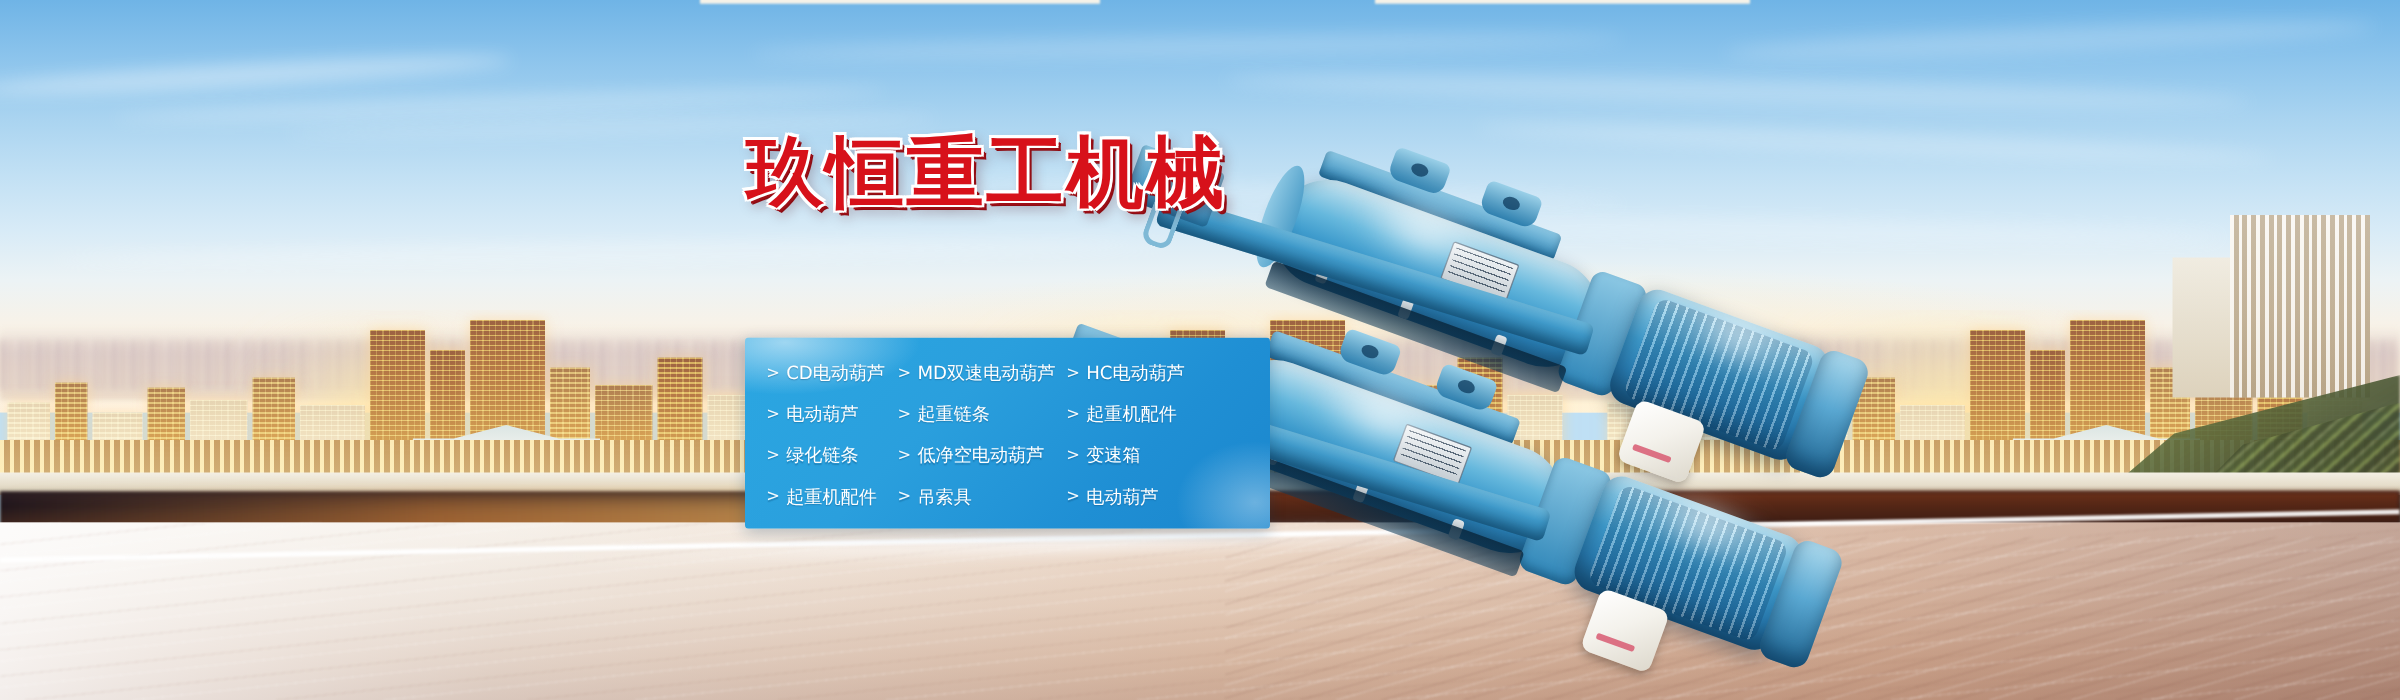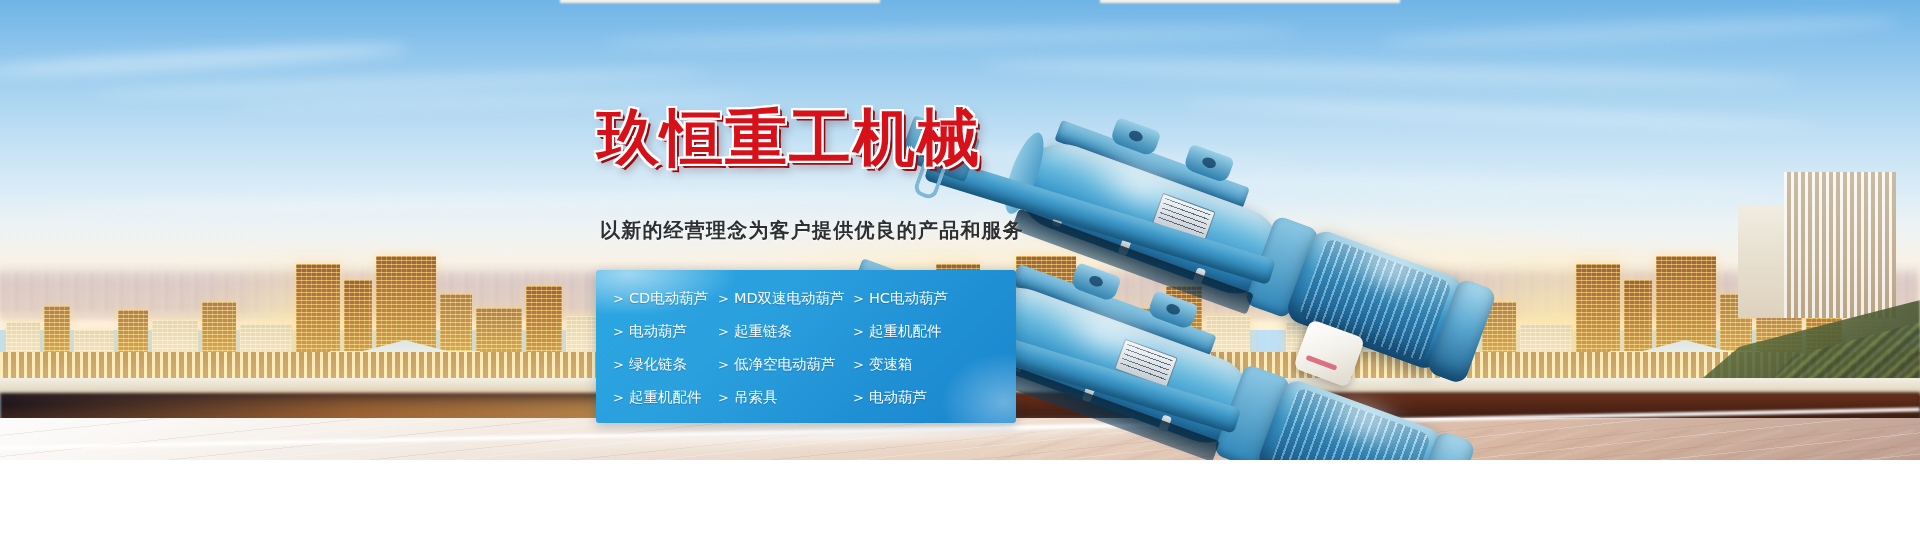--- a/index.html
+++ b/index.html
@@ -1,19 +1,19 @@
 <!DOCTYPE html>
 <html><head>
 <meta charset="utf-8">
 <style>
   html,body{margin:0;padding:0;background:#fff;}
   body{font-family:"Liberation Sans","DejaVu Sans",sans-serif;}
 
   #banner{
-    position:relative;width:1920px;height:460px;overflow:hidden;
+    position:relative;width:1920px;height:560px;overflow:hidden;
     background:#bfe0f5;
   }
 
   
   .sky{
     position:absolute;left:0;top:0;width:1920px;height:330px;
     background:linear-gradient(to bottom,
        #6fb4e6 0%,
        #8cc4ec 14%,
        #a8d3f0 28%,
@@ -491,21 +491,20 @@
       <div class="rail-beam" style="left:58px;top:78px;width:376px;transform:rotate(-3deg);"></div>
       <div class="bracket" style="left:26px;top:56px;width:72px;height:46px;"></div>
       <div class="hook" style="left:52px;top:96px;"></div>
 
       <div class="shine" style="left:200px;top:26px;width:160px;height:34px;"></div>
       <div class="shine" style="left:490px;top:24px;width:126px;height:26px;"></div>
     </div>
   </div>
 
   <div class="title">玖恒重工机械</div>
-  <div class="subtitle">以新的经营理念为客户提供优良的产品和服务</div>
 
   <div class="panel">
     <div class="links">
 
       <a class="lnk">
         <span class="chev">&gt;</span>
         <span>CD电动葫芦</span>
       </a>
       <a class="lnk">
         <span class="chev">&gt;</span>

